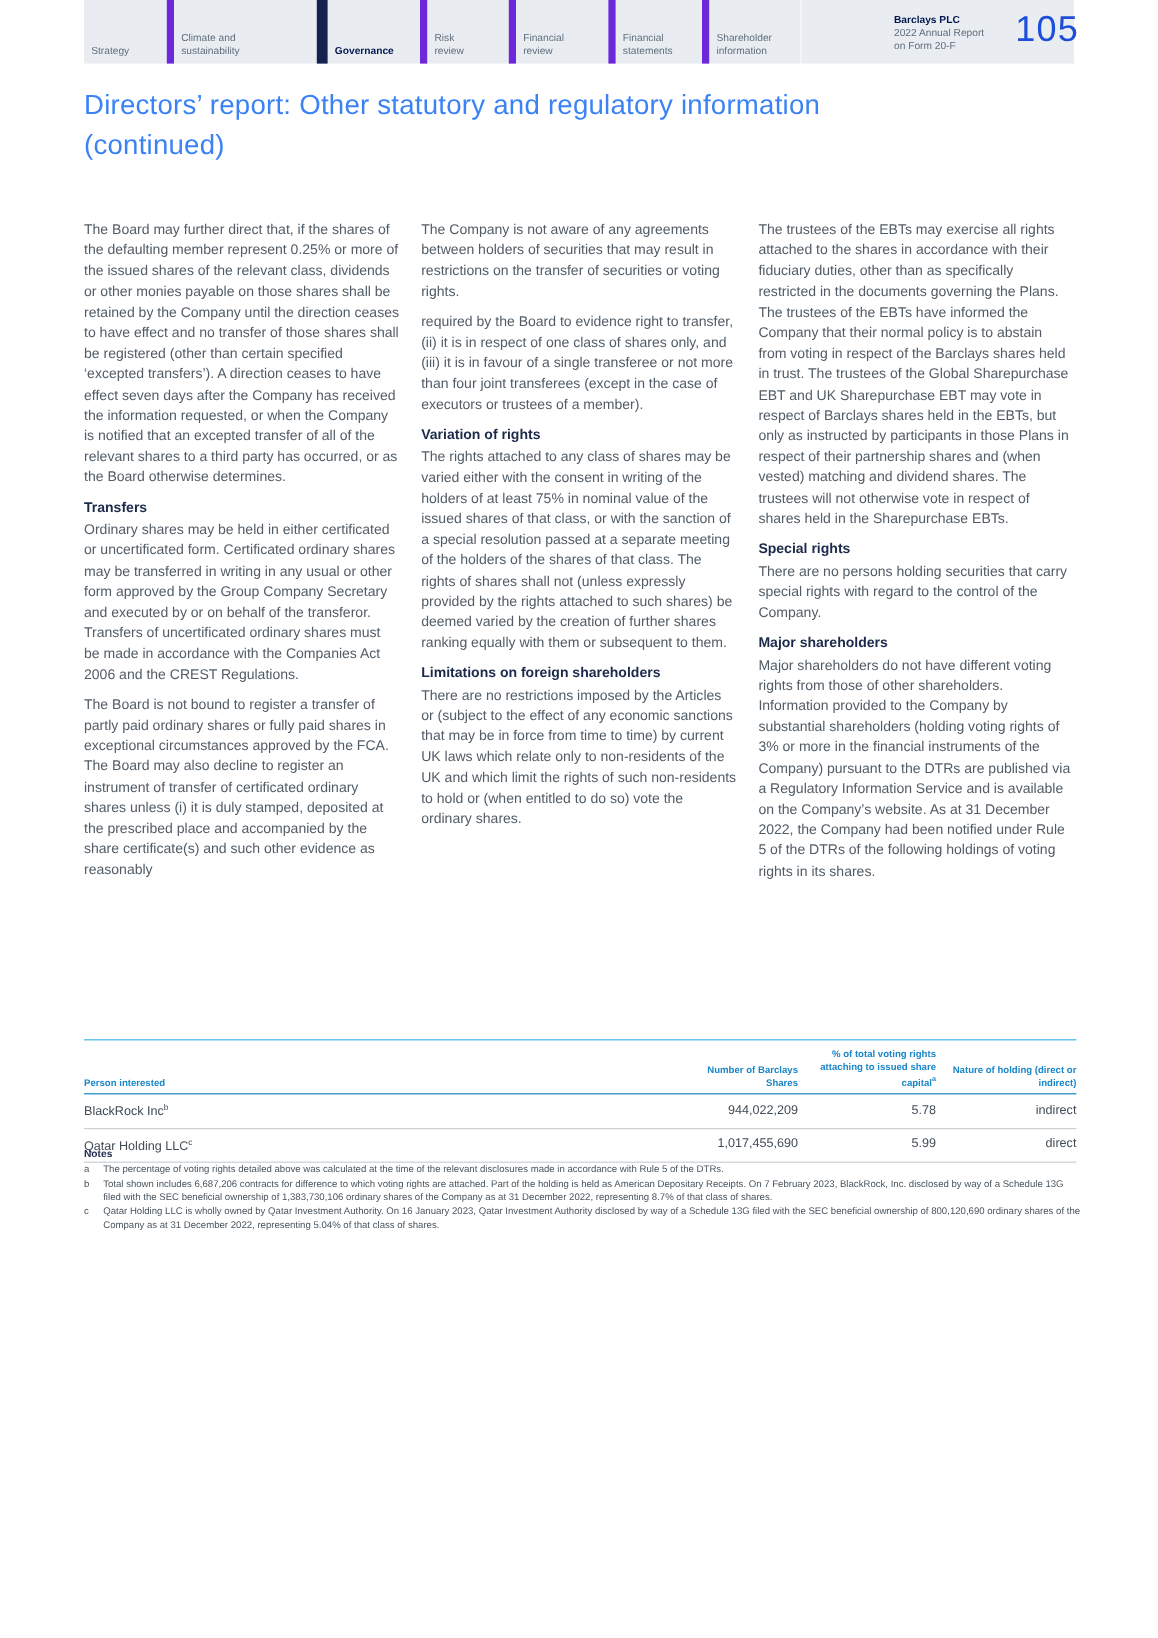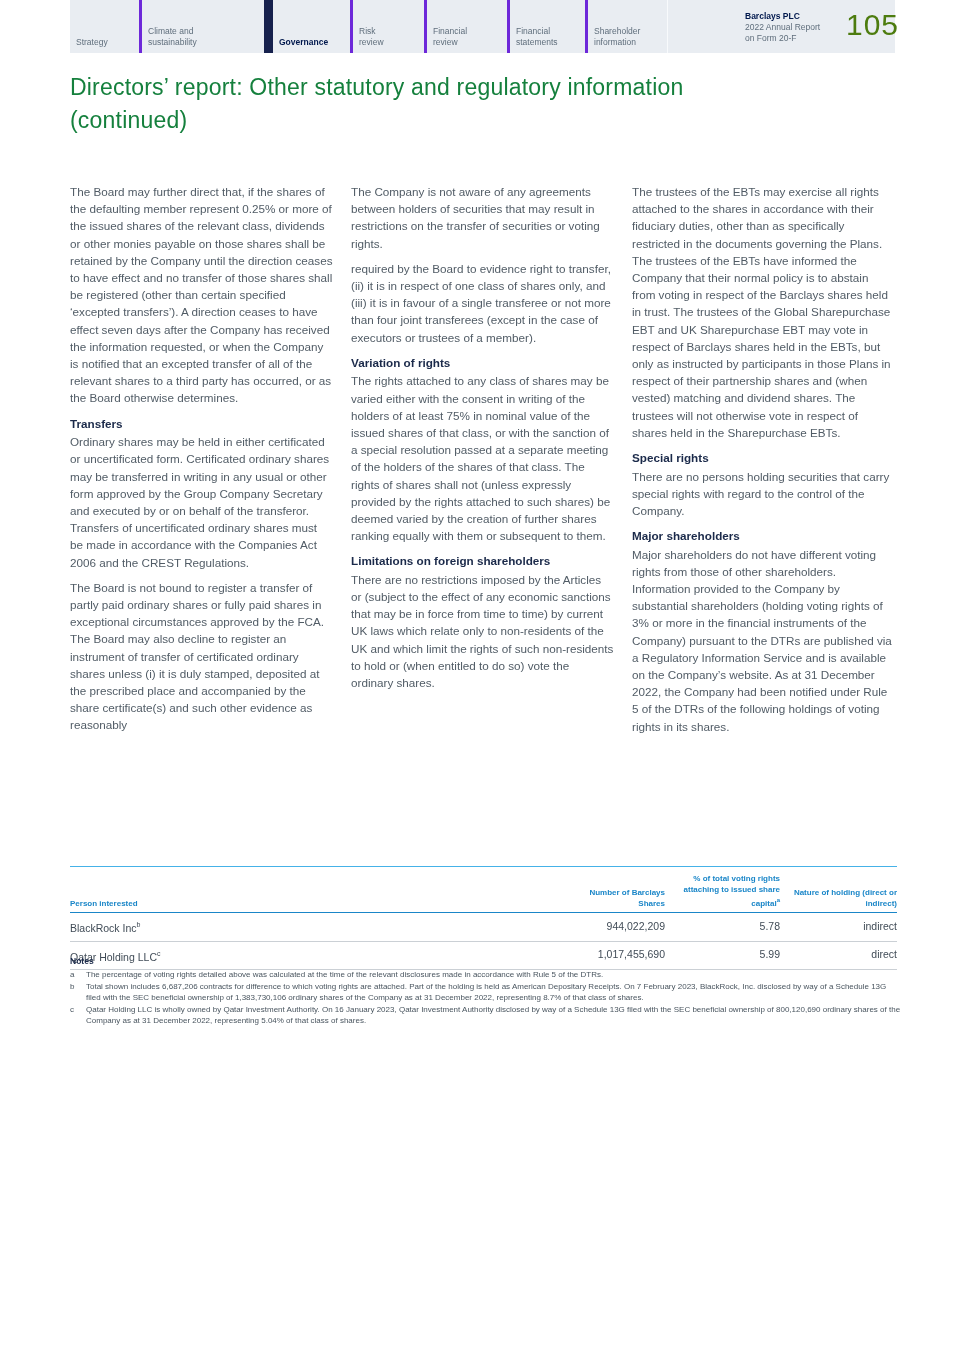--- a/index.html
+++ b/index.html
@@ -3,35 +3,35 @@
 <meta charset="utf-8">
 <style>
   * { box-sizing: border-box; }
   html,body { margin:0; padding:0; background:#ffffff; }
   body { width:965px; height:1365px; font-family:"Liberation Sans", sans-serif; }
   .page { position:relative; width:965px; height:1365px; background:#ffffff; overflow:hidden; }
 
   
   .topnav { position:absolute; left:70px; top:0; width:825px; height:53px; background:#e9edf2; display:flex; }
   .tab { display:flex; align-items:flex-end; padding:0 4px 6px 6px; font-size:8.5px; line-height:10.5px;
-         color:#5f6e7c; border-left:3px solid #6d28d9; }
+         color:#5f6e7c; border-left:6px solid #6d28d9; }
   .tab.noborder { border-left:none; }
   .tab .l { display:block; }
   .tab.active { color:#00184d; font-weight:bold; }
   .accent-bar { width:9px; height:53px; background:#16214d; flex:none; }
   .t1{width:69px;margin-top:32px;} .t2{width:125px;} .t3{width:77px;} .t4{width:74px;}
   .t5{width:83px;} .t6{width:78px;} .t7{width:82px;}
   .tab-endsep { border-left:1px solid #f8fafc; width:1px; }
   .brand { position:absolute; left:675px; top:11px; font-size:8.5px; line-height:11px; color:#5f6e7c; }
   .brand .b-name { color:#00184d; font-weight:bold; }
-  .pagenum { position:absolute; left:776px; top:8px; font-size:30px; font-weight:300; color:#4d7c0f; letter-spacing:1px; }
+  .pagenum { position:absolute; left:776px; top:8px; font-size:30px; font-weight:300; color:#1d4ed8; letter-spacing:1px; }
 
   
   .title { position:absolute; left:70px; top:56px; width:690px; font-size:23px; line-height:33px;
-           font-weight:400; color:#15803d; letter-spacing:0.2px; }
+           font-weight:400; color:#3b82f6; letter-spacing:0.2px; }
 
   
   .cols { position:absolute; left:70px; top:183px; width:825px; display:flex; justify-content:space-between; }
   .col { width:263px; font-size:11.7px; line-height:17.2px; color:#515c66; }
   .col p { margin:0 0 8px 0; }
   .col h3 { margin:9px 0 2px 0; font-size:11.7px; line-height:15.5px; color:#1b2a4a; font-weight:bold; }
   .col p:first-child, .col h3:first-child { margin-top:0; }
 
   
   table.sh { position:absolute; left:70px; top:866px; width:827px; border-collapse:collapse;

